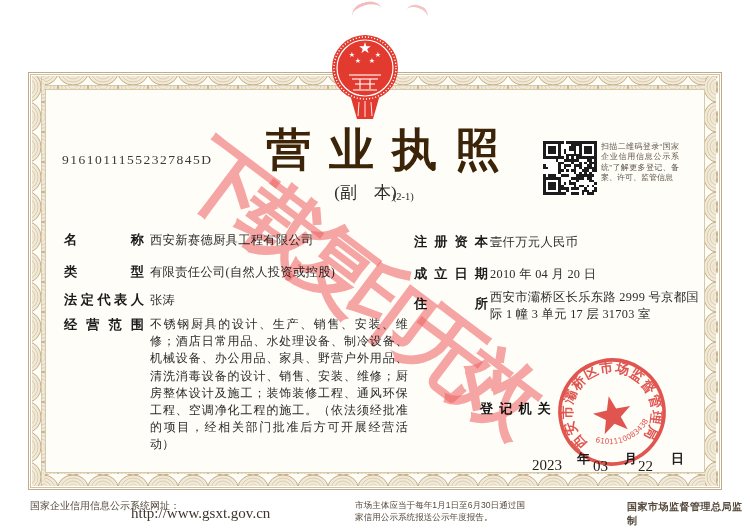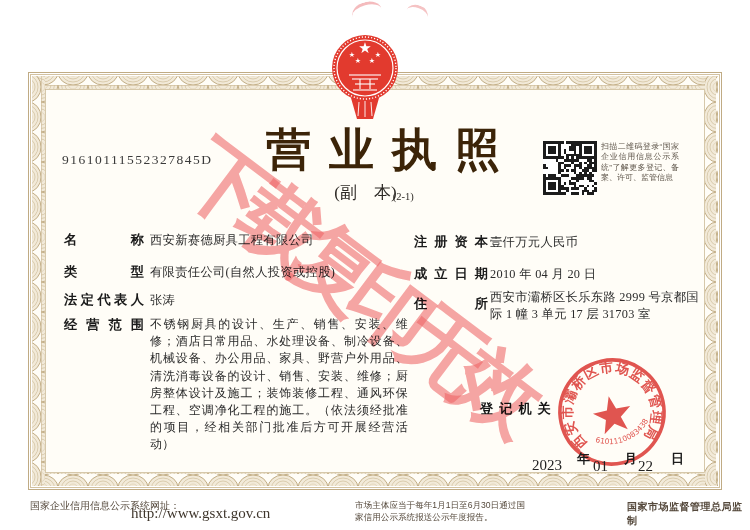--- a/index.html
+++ b/index.html
@@ -338,21 +338,21 @@
       </text>
       <text font-size="7.5" fill="#dd433f" font-family="'DejaVu Sans',sans-serif">
         <textPath href="#sealNumPath" startOffset="22">6101110083438</textPath>
       </text>
     </g>
   </svg>
 
   <div class="abs date-box">
     <span class="d-num d-year">2023</span>
     <span class="d-unit d-yu">年</span>
-    <span class="d-num d-month">01</span>
+    <span class="d-num d-month">03</span>
     <span class="d-unit d-mu">月</span>
     <span class="d-num d-day">22</span>
     <span class="d-unit d-du">日</span>
   </div>
 
   <div class="abs watermark">下载复印无效</div>
 
   <div class="abs foot f-left">国家企业信用信息公示系统网址：</div>
   <div class="abs f-url">http://www.gsxt.gov.cn</div>
   <div class="abs foot f-mid">市场主体应当于每年1月1日至6月30日通过国家信用公示系统报送公示年度报告。</div>

